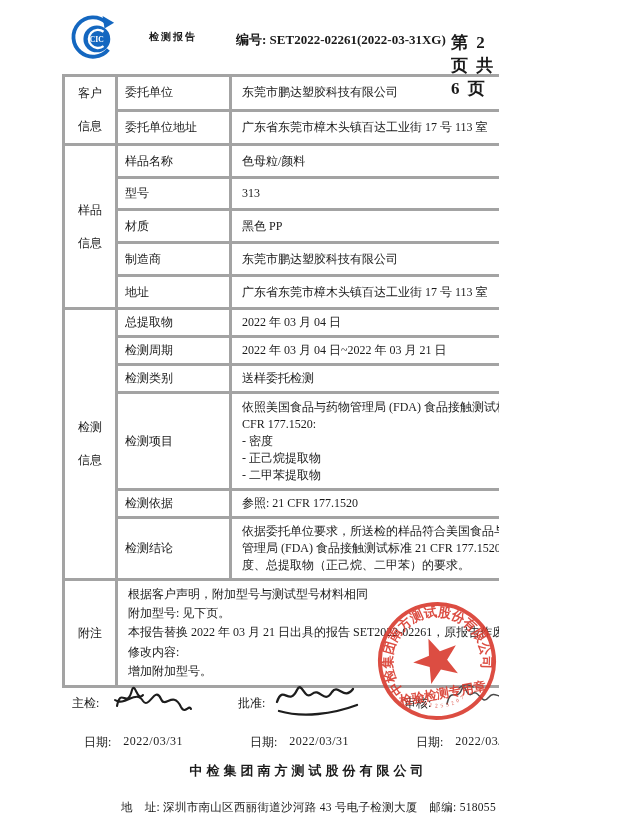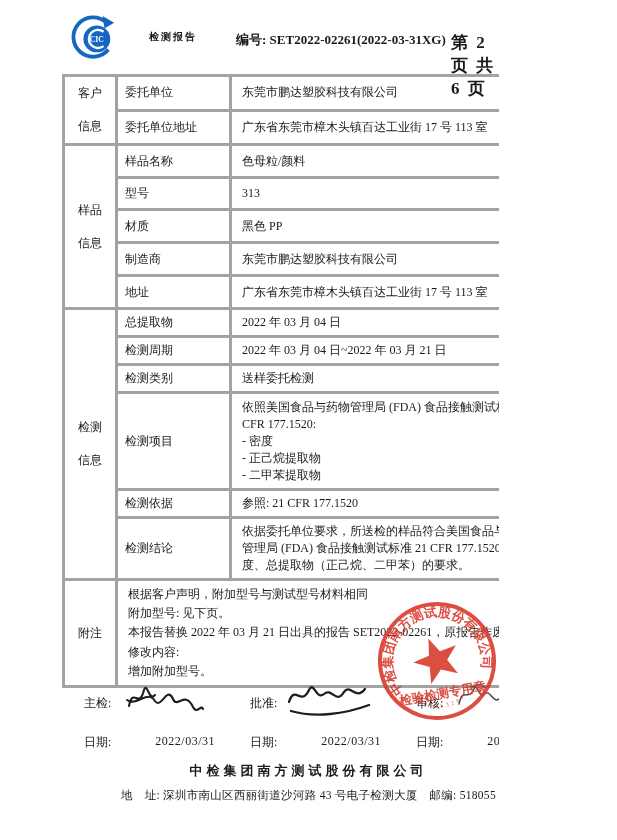--- a/index.html
+++ b/index.html
@@ -17,35 +17,35 @@
                table-layout:fixed;font-size:12px;}
   table.report td{border:3px solid #a3a3a3;overflow:hidden;}
   td.grp{width:50px;text-align:center;white-space:pre-line;line-height:33px;padding:0;}
   td.lbl{width:97px;padding:2px 7px;}
   td.val{padding:4px 10px;white-space:pre-line;line-height:17px;}
   td.note{padding:4px 10px;white-space:pre-line;line-height:19.2px;}
   tr.h33{height:33px;} tr.h32{height:32px;} tr.h25{height:25px;} tr.h26{height:26px;margin-left:16px;}
   tr.h97{height:97px;} tr.h52{height:52px;} tr.h96{height:96px;}
 
   
-  .sig-row{position:absolute;left:62px;top:676px;width:498px;display:flex;font-size:12px;}
+  .sig-row{position:absolute;left:50px;top:676px;width:498px;display:flex;font-size:12px;}
   .sig-col{width:166px;display:flex;align-items:flex-end;padding-left:22px;box-sizing:border-box;}
   .sig-col .rl{padding-bottom:6px;white-space:nowrap;}
   .sig-col svg{margin-left:4px;margin-bottom:-4px;}
   .date-row{position:absolute;left:62px;top:734px;width:498px;display:flex;font-size:12px;}
   .date-col{width:166px;display:flex;padding-left:22px;box-sizing:border-box;}
-  .date-col .dv{margin-left:44px;letter-spacing:0.5px;}
+  .date-col .dv{margin-left:12px;letter-spacing:0.5px;}
 
   
   .stamp{position:absolute;left:373px;top:597px;width:128px;height:128px;opacity:0.9;pointer-events:none;}
 
   
   .footer{position:absolute;left:0;top:762px;width:617px;text-align:center;}
   .f-company{font-size:13px;font-weight:bold;letter-spacing:4px;}
-  .f-line{font-size:11.5px;margin-top:8px;letter-spacing:0.3px;}
+  .f-line{font-size:11.5px;margin-top:20px;letter-spacing:0.3px;}
   .f-url{color:#0000cc;text-decoration:underline;}
 </style>
 </head>
 <body>
 
 <div class="page">
 
   <svg class="logo" viewBox="0 0 60 48">
     <path d="M 44,9 A 20.5,20.5 0 1 0 46,37" stroke="#1467c0" stroke-width="4" fill="none"></path>
     <polygon points="40,2 52,9 42,15" fill="#1467c0"></polygon>

